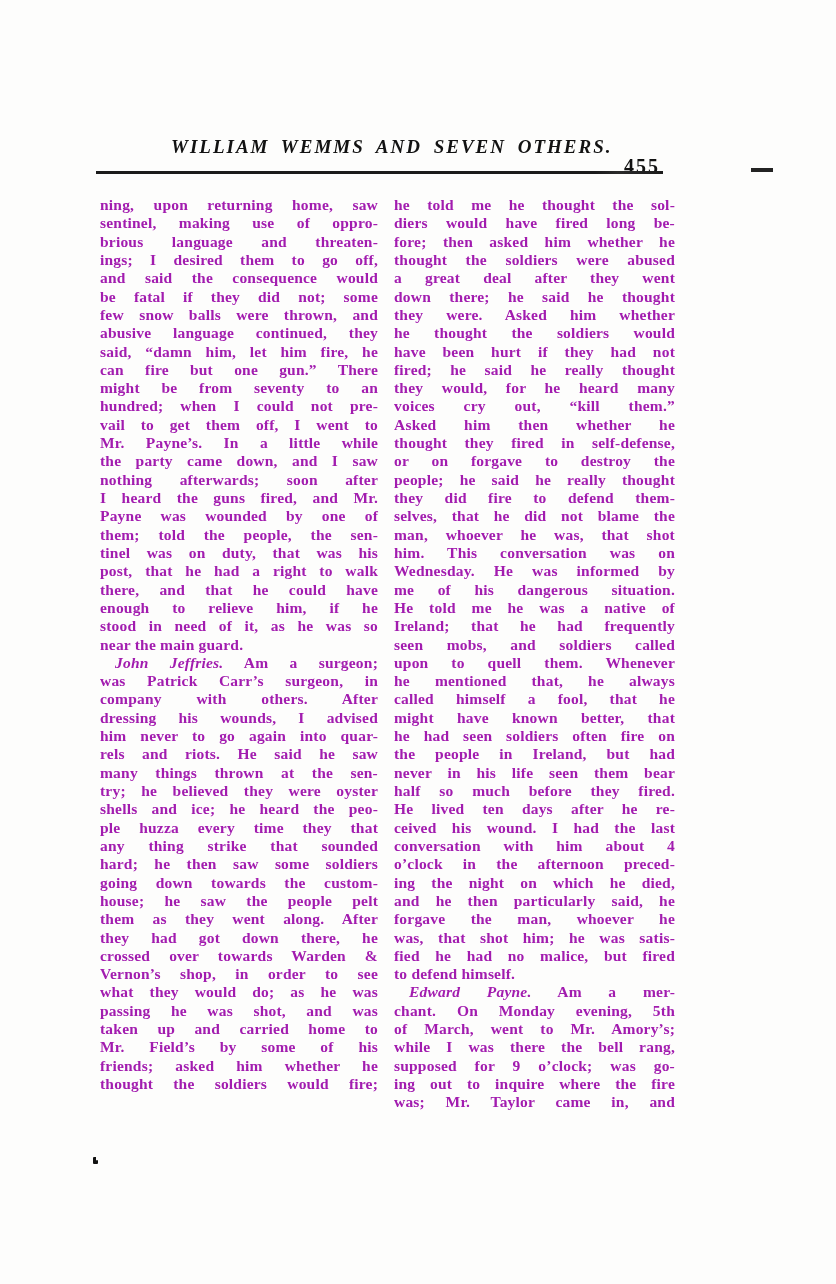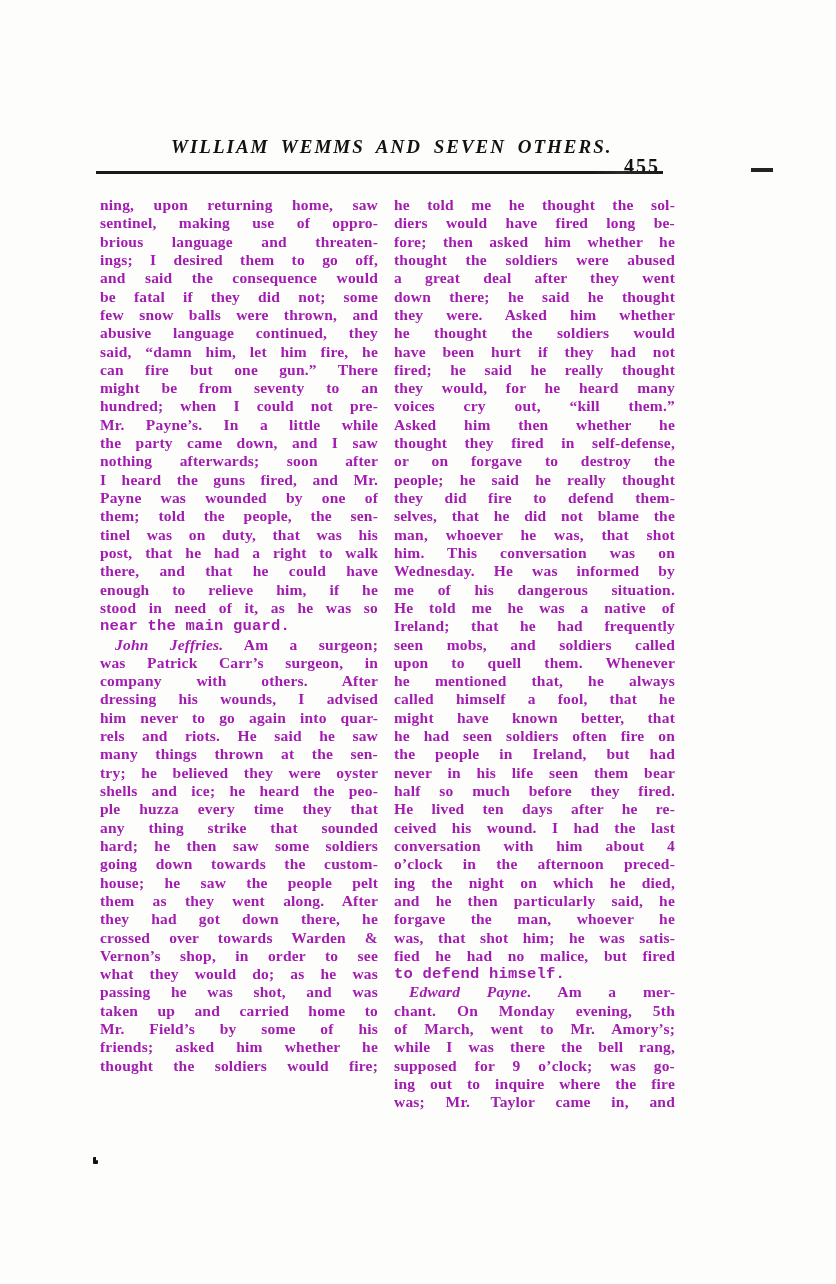--- a/index.html
+++ b/index.html
@@ -40,21 +40,21 @@
     font-size:15.5px;font-weight:bold;letter-spacing:0.2px;
     color:#a21caf;
   }
   .col-left{width:278px;}
   .col-right{width:281px;}
   .line{
     height:18.32px;line-height:18.32px;
     text-align:justify;text-align-last:justify;
     overflow:visible;
   }
-  .line.para-end{text-align-last:left;font-family:Liberation Mono, monospace;}
+  .line.para-end{text-align-last:left;}
   .line.indent{text-indent:15px;}
   .line i{font-style:italic;}
   .ink-speck{
     position:absolute;left:93px;top:1157px;width:5px;height:7px;
     background:#121212;border-radius:1px;
     clip-path:polygon(0 0,60% 0,60% 45%,100% 45%,100% 100%,0 100%);
   }
 </style>
 </head>
 <body>
@@ -75,20 +75,21 @@
         <div class="line">brious language and threaten-</div>
         <div class="line">ings; I desired them to go off,</div>
         <div class="line">and said the consequence would</div>
         <div class="line">be fatal if they did not; some</div>
         <div class="line">few snow balls were thrown, and</div>
         <div class="line">abusive language continued, they</div>
         <div class="line">said, “damn him, let him fire, he</div>
         <div class="line">can fire but one gun.”  There</div>
         <div class="line">might be from seventy to an</div>
         <div class="line">hundred; when I could not pre-</div>
+        <div class="line">vail to get them off, I went to</div>
         <div class="line">Mr. Payne’s.  In a little while</div>
         <div class="line">the party came down, and I saw</div>
         <div class="line">nothing afterwards; soon after</div>
         <div class="line">I heard the guns fired, and Mr.</div>
         <div class="line">Payne was wounded by one of</div>
         <div class="line">them; told the people, the sen-</div>
         <div class="line">tinel was on duty, that was his</div>
         <div class="line">post, that he had a right to walk</div>
         <div class="line">there, and that he could have</div>
         <div class="line">enough to relieve him, if he</div>

